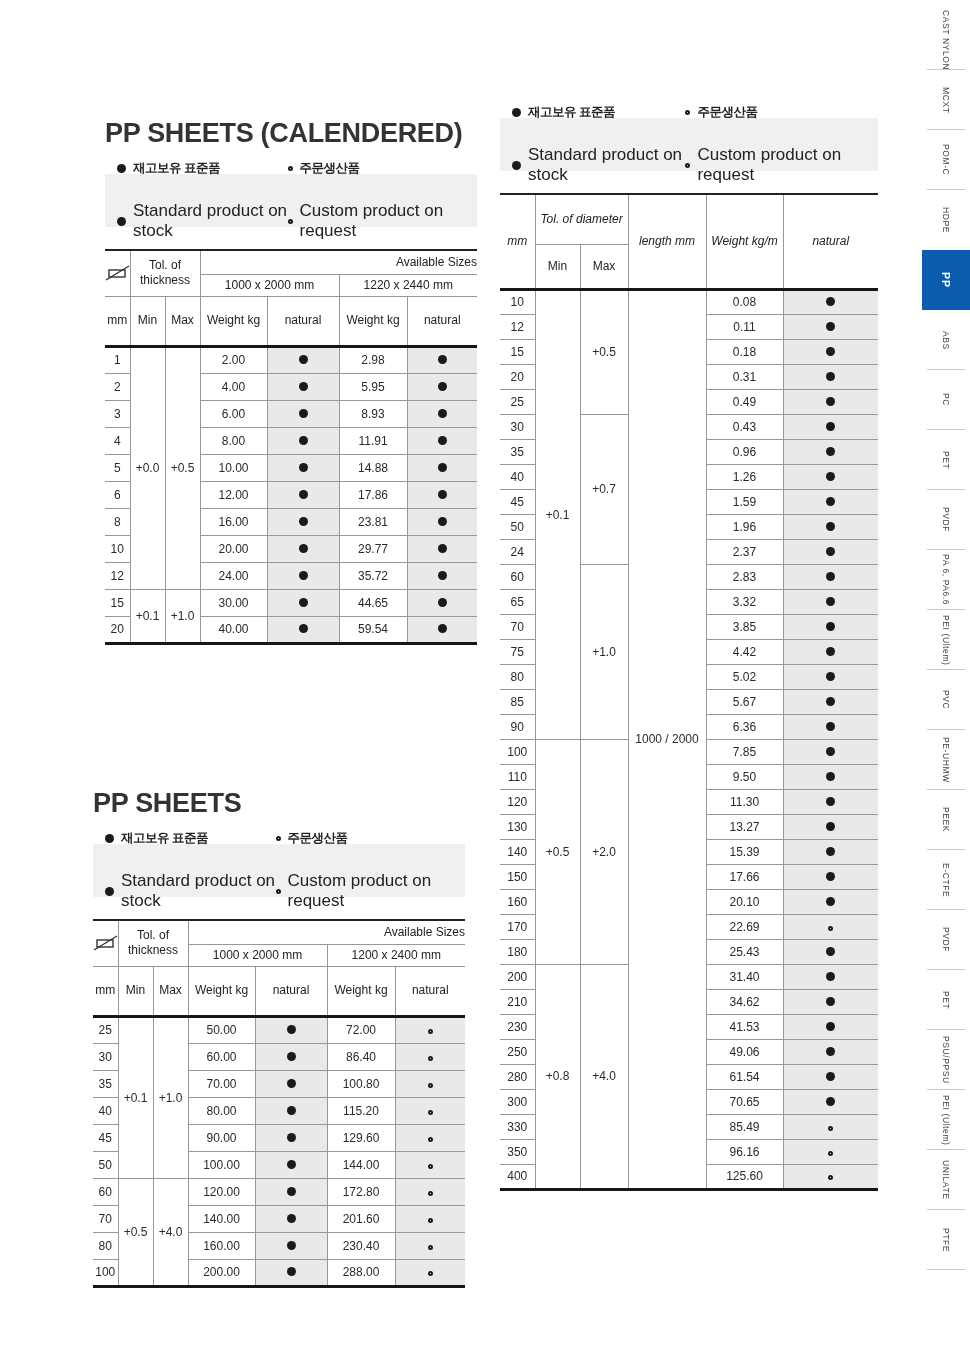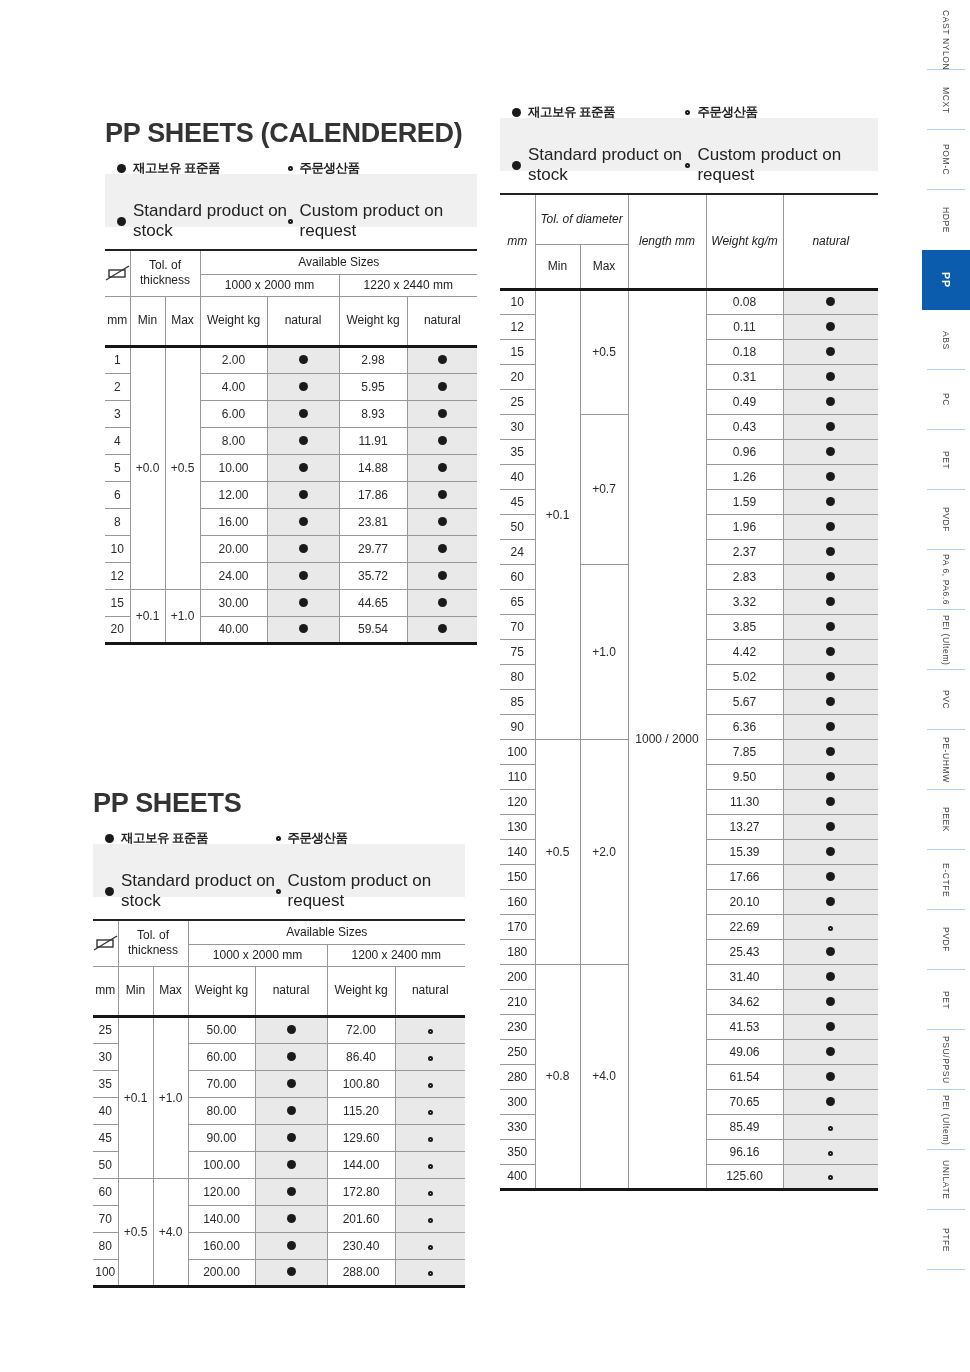--- a/index.html
+++ b/index.html
@@ -32,21 +32,21 @@
 
   
   th + th, td + td, th.bl, td.bl { border-left:1px solid #979797; }
   
   tbody tr td { border-top:1px solid #979797; }
   tbody tr:first-child td { border-top:none; }
 
   .h1 th { height:24px;margin-left:24px; }
   .h2 th { height:22px;text-align:center; }
   .h3 th { height:50px; }
-  .h1 .avail { border-bottom:1px solid #979797; }
+  .h1 .avail { border-bottom:1px solid #979797;text-align:right; }
   .h3 th { border-top:1px solid #979797; }
   .rh1 th { height:50px;font-style:italic; }
   .rh2 th { height:45px; border-top:none; }
   .rh2 th.minmax { border-top:1px solid #979797; }
 
   .c-nat { background:#e9e9e9; }
   .sym-cell svg { display:block; margin:0 auto; }
 
   
   .sidebar { position:absolute; right:0; top:10px; width:48px; }

